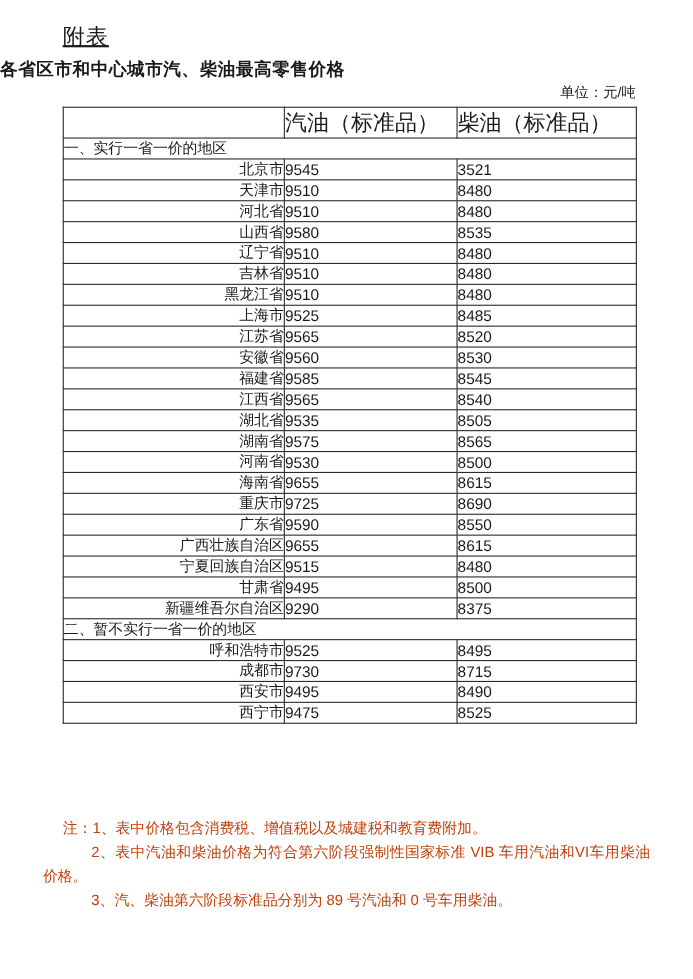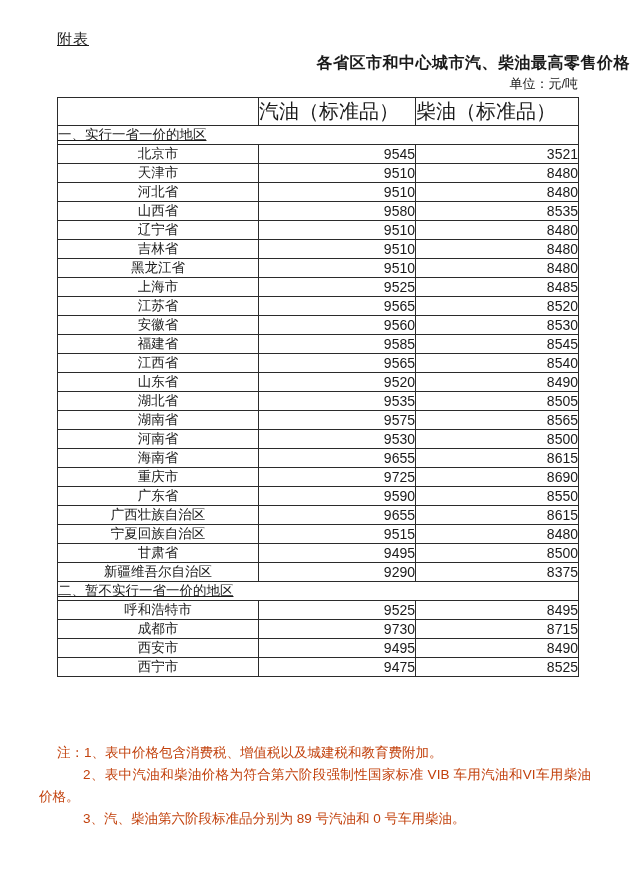--- a/index.html
+++ b/index.html
@@ -12,31 +12,31 @@
   #page {
     position: relative;
     width: 630px;
     height: 890px;
     background: #ffffff;
     overflow: hidden;
   }
   #appendix-label {
     position: absolute;
     left: 57px;
-    top: 30px;
-    font-size: 15px;
+    top: 20px;
+    font-size: 20px;
     letter-spacing: 1px;
     text-decoration: underline;
   }
   #doc-title {
     position: absolute;
     left: 0;
     top: 53px;
     width: 630px;
-    text-align: right;
+    text-align: left;
     font-size: 16px;
     font-weight: 600;
     letter-spacing: 0.5px;
   }
   #unit-label {
     position: absolute;
     right: 52px;
     top: 75px;
     font-size: 13px;
   }
@@ -60,32 +60,31 @@
   tr.header-row td {
     height: 27px;
     text-align: left;
     font-size: 20px;
   }
   tr.section-row td {
     height: 18px;
     font-size: 13.5px;
     text-align: left;
     padding-left: 2px;
-    text-decoration: underline;
   }
   tr.data-row td {
     height: 18px;
     font-size: 13.5px;
   }
   tr.data-row td.region {
-    text-align: center;
+    text-align: right;
     padding-left: 36px;
   }
   tr.data-row td.num {
-    text-align: right;
+    text-align: left;
     font-size: 14px;
   }
   #notes {
     position: absolute;
     left: 39px;
     top: 742px;
     width: 552px;
   }
   .note {
     margin: 0;
@@ -179,25 +178,20 @@
           <td class="region">福建省</td>
           <td class="num">9585</td>
           <td class="num">8545</td>
         </tr>
         <tr class="data-row">
           <td class="region">江西省</td>
           <td class="num">9565</td>
           <td class="num">8540</td>
         </tr>
         <tr class="data-row">
-          <td class="region">山东省</td>
-          <td class="num">9520</td>
-          <td class="num">8490</td>
-        </tr>
-        <tr class="data-row">
           <td class="region">湖北省</td>
           <td class="num">9535</td>
           <td class="num">8505</td>
         </tr>
         <tr class="data-row">
           <td class="region">湖南省</td>
           <td class="num">9575</td>
           <td class="num">8565</td>
         </tr>
         <tr class="data-row">

